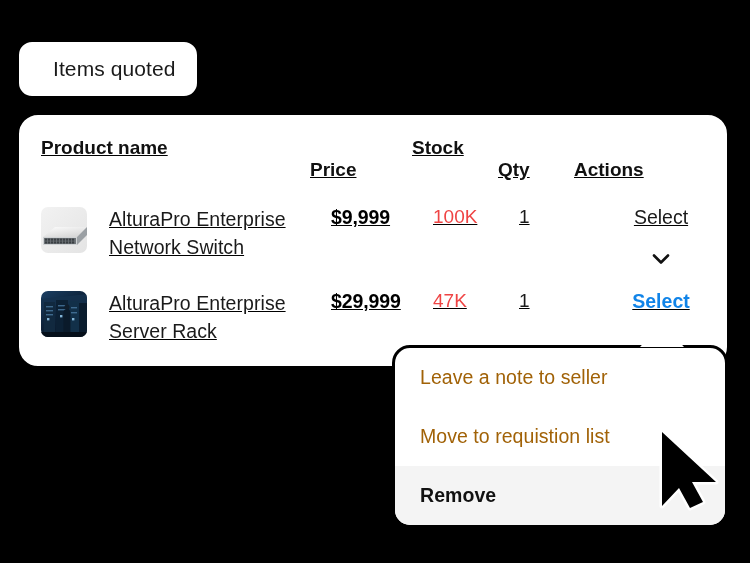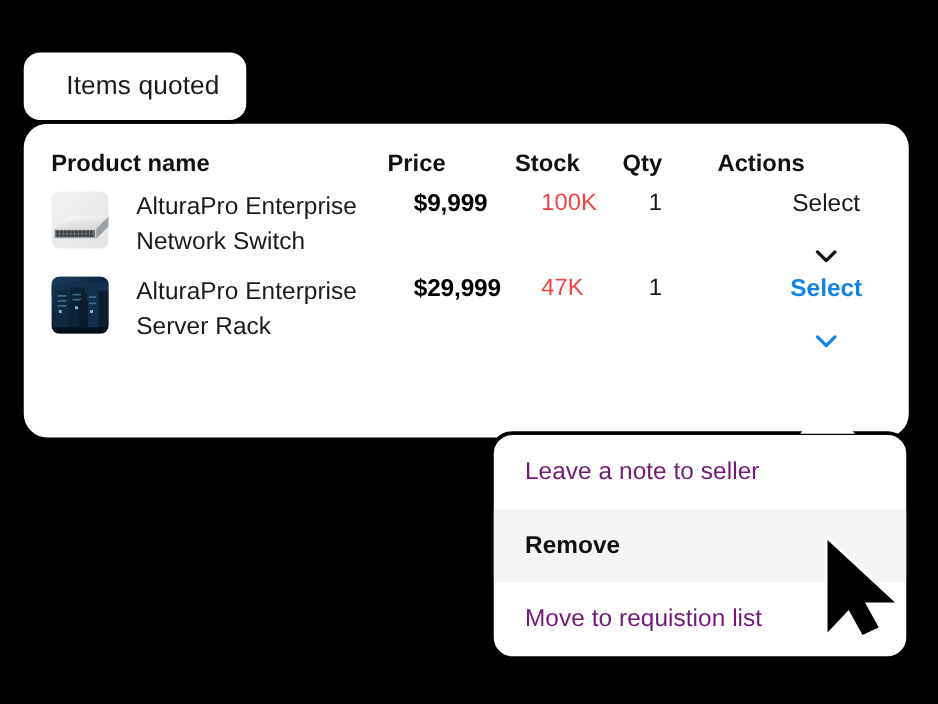--- a/index.html
+++ b/index.html
@@ -27,27 +27,28 @@
   #tab-pill .tab-label{
     padding-left:22px;
     font-size:21px;
     color:#1a1a1a;
     letter-spacing:0.1px;
     margin-left:12px;
   }
 
   
   #table-card{
-    position:absolute;left:16px;top:96px;
+    position:absolute;left:16px;top:112px;
     width:714px;height:257px;
     background:#ffffff;
     border:3px solid #000000;
     border-radius:22px;
     box-sizing:border-box;
     z-index:2;
+    text-decoration:underline;
   }
 
   .grid-row{
     display:grid;
     grid-template-columns: 68px 1px 222px 102px 86px 72px 1fr;
     align-items:start;
   }
 
   
   #table-header{
@@ -62,21 +63,21 @@
   .h-stock{ grid-column:5; text-align:left; }
   .h-qty{ grid-column:6; text-align:left; }
   .h-actions{ grid-column:7; text-align:left; padding-left:4px;}
 
   
   .product-row{
     display:grid;
     grid-template-columns: 68px 222px 102px 86px 72px 1fr;
     align-items:start;
     padding-left:22px;
-    margin-top:8px;
+    margin-top:24px;
   }
   .product-row.second{}
 
   .thumb{
     width:46px;height:46px;border-radius:7px;
     overflow:hidden;margin-top:2px;
   }
   .thumb svg{display:block;width:46px;height:46px;}
 
   .pname{
@@ -107,21 +108,21 @@
     border:3px solid #000000;
     border-radius:18px;
     box-sizing:border-box;
     z-index:6;
     overflow:hidden;
   }
   .menu-item{
     height:59px;
     display:flex;align-items:center;
     padding-left:25px;
-    font-size:19.5px;color:#701a75;
+    font-size:19.5px;color:#a16207;
     box-sizing:border-box;
     letter-spacing:0.05px;
   }
   .menu-item.highlight{
     background:#f4f4f4;
     font-weight:bold;
     color:#111111;
   }
 
   
@@ -148,22 +149,22 @@
 <div class="stage">
 
   <div id="tab-pill">
     <span class="tab-label">Items quoted</span>
   </div>
 
   <div id="table-card">
 
     <div id="table-header" class="grid-row">
       <div class="hcell hname">Product name</div>
+      <div class="hcell h-stock">Stock</div>
       <div class="hcell h-price">Price</div>
-      <div class="hcell h-stock">Stock</div>
       <div class="hcell h-qty">Qty</div>
       <div class="hcell h-actions">Actions</div>
     </div>
 
     <div class="product-row first">
       <div class="thumb">
         <svg viewBox="0 0 46 46" xmlns="http://www.w3.org/2000/svg">
           <defs>
             <linearGradient id="swbg" x1="0" y1="0" x2="1" y2="1">
               <stop offset="0%" stop-color="#f2f2f2"></stop>
@@ -265,22 +266,22 @@
   </div>
 
   <div id="dropdown-tail">
     <svg width="44" height="26" viewBox="0 0 44 26" xmlns="http://www.w3.org/2000/svg">
       <path d="M0 25 L20 3 Q22 1 24 3 L44 25 Z" fill="#ffffff"></path>
     </svg>
   </div>
 
   <div id="dropdown">
     <div class="menu-item">Leave a note to seller</div>
+    <div class="menu-item">Move to requistion list</div>
     <div class="menu-item highlight">Remove</div>
-    <div class="menu-item">Move to requistion list</div>
   </div>
 
   <div id="cursor">
     <svg width="62" height="82" viewBox="0 0 62 82" xmlns="http://www.w3.org/2000/svg">
       <path d="M3 2 L3 76 L20 58 L31 78 L44 72 L33 52 L57 52 Z" fill="#000000" stroke="#ffffff" stroke-width="5" stroke-linejoin="round"></path>
       <path d="M3 2 L3 76 L20 58 L31 78 L44 72 L33 52 L57 52 Z" fill="#000000"></path>
     </svg>
   </div>
 
 </div>

